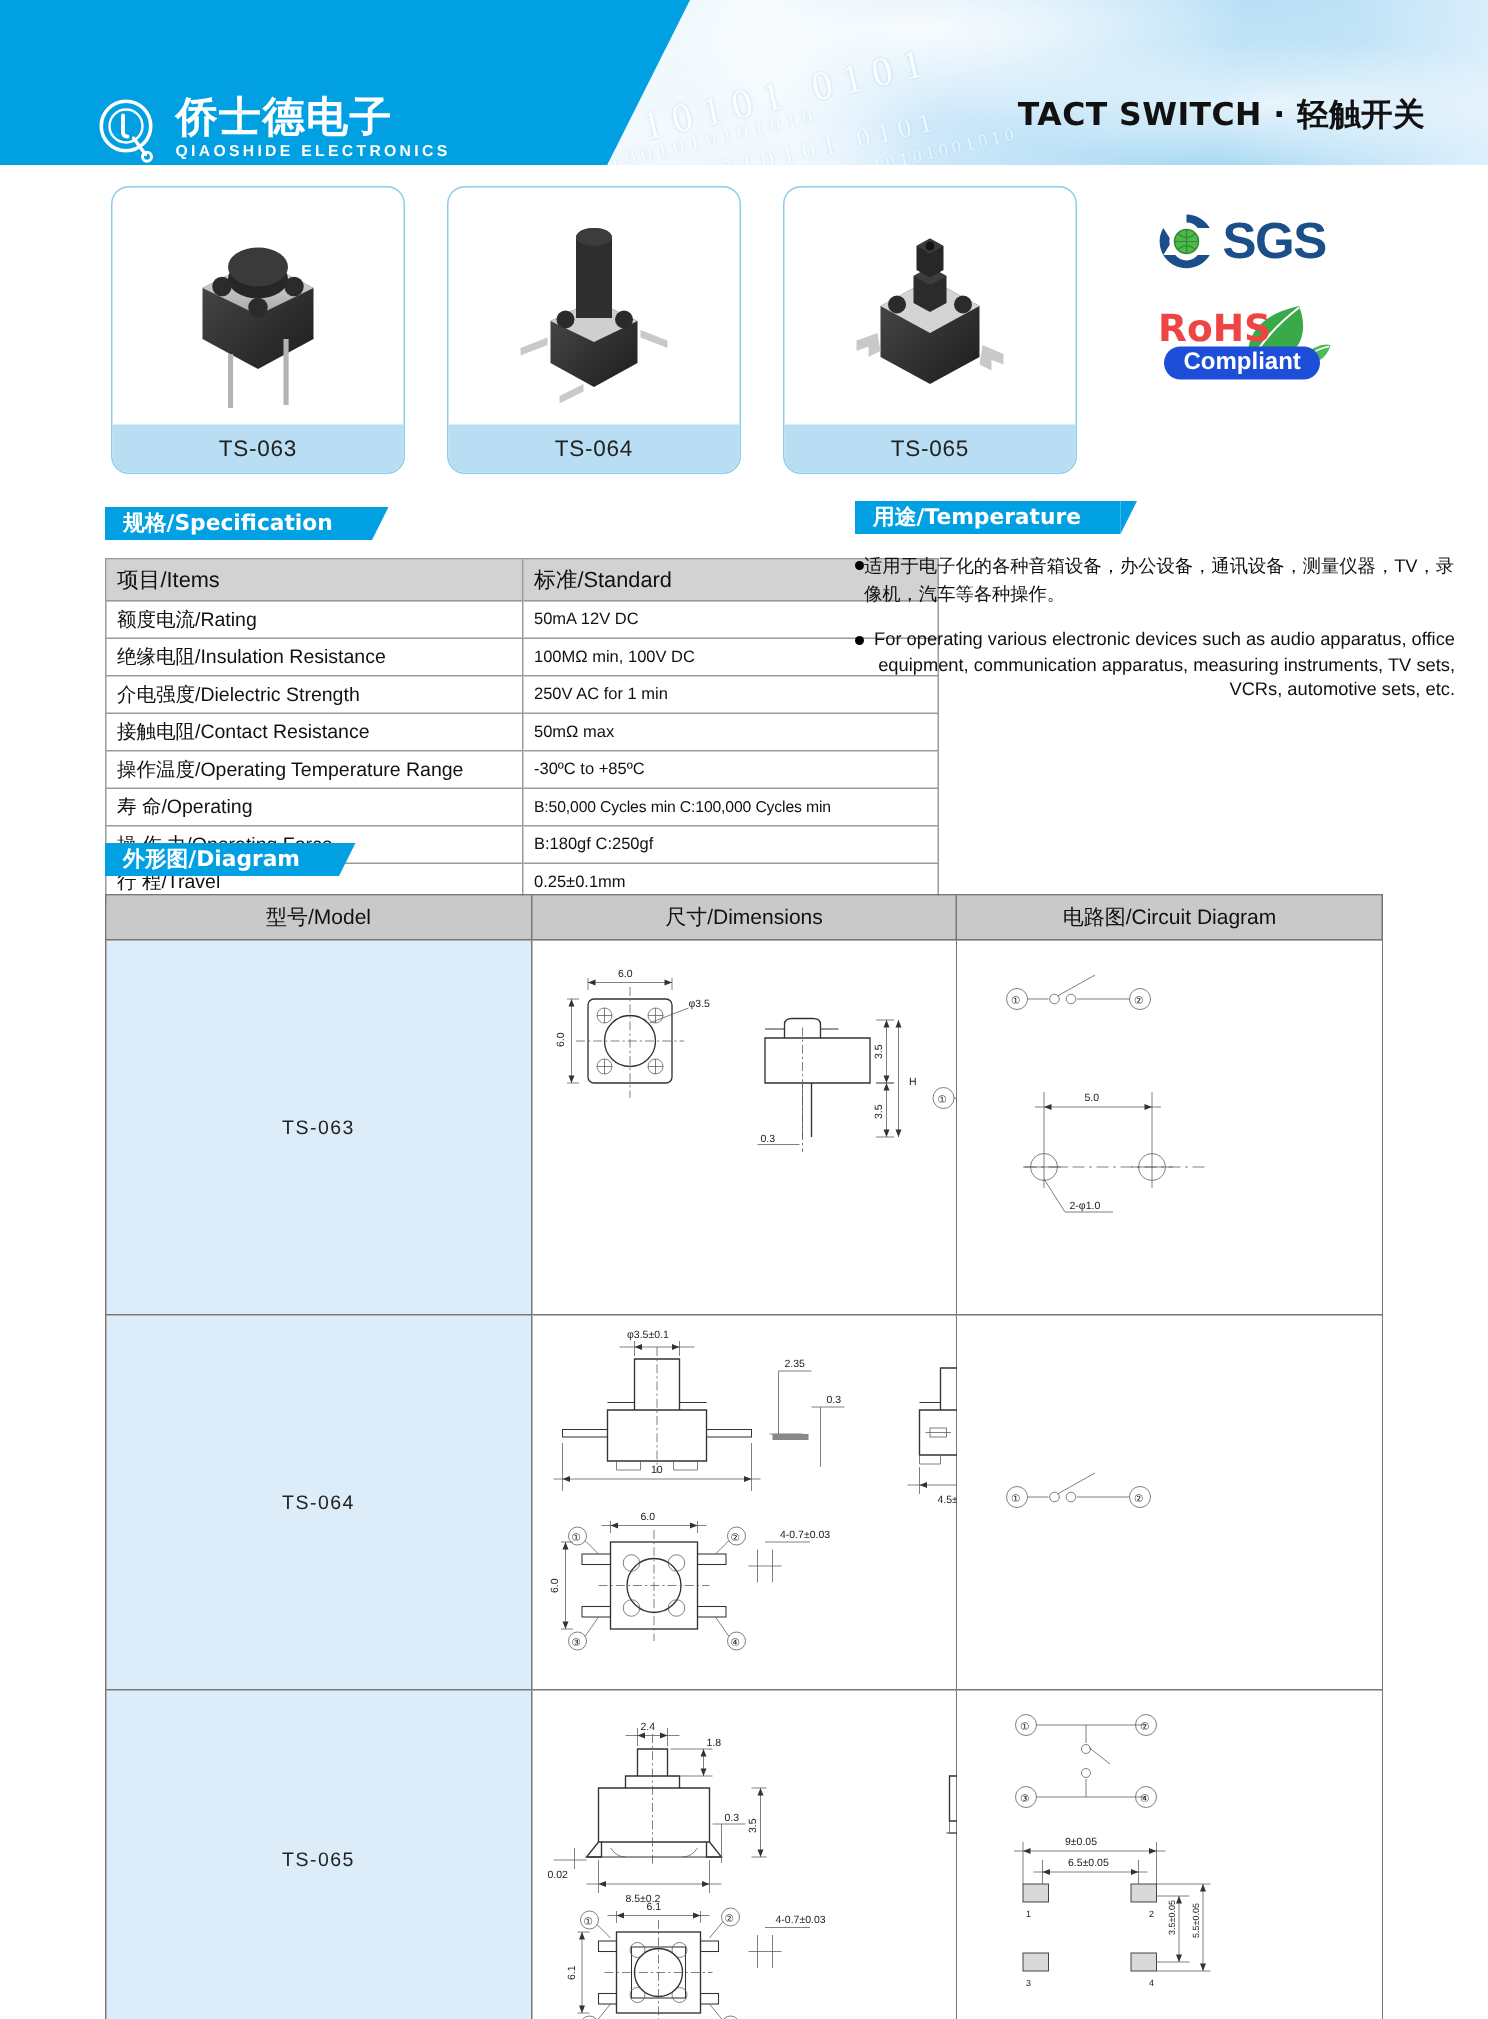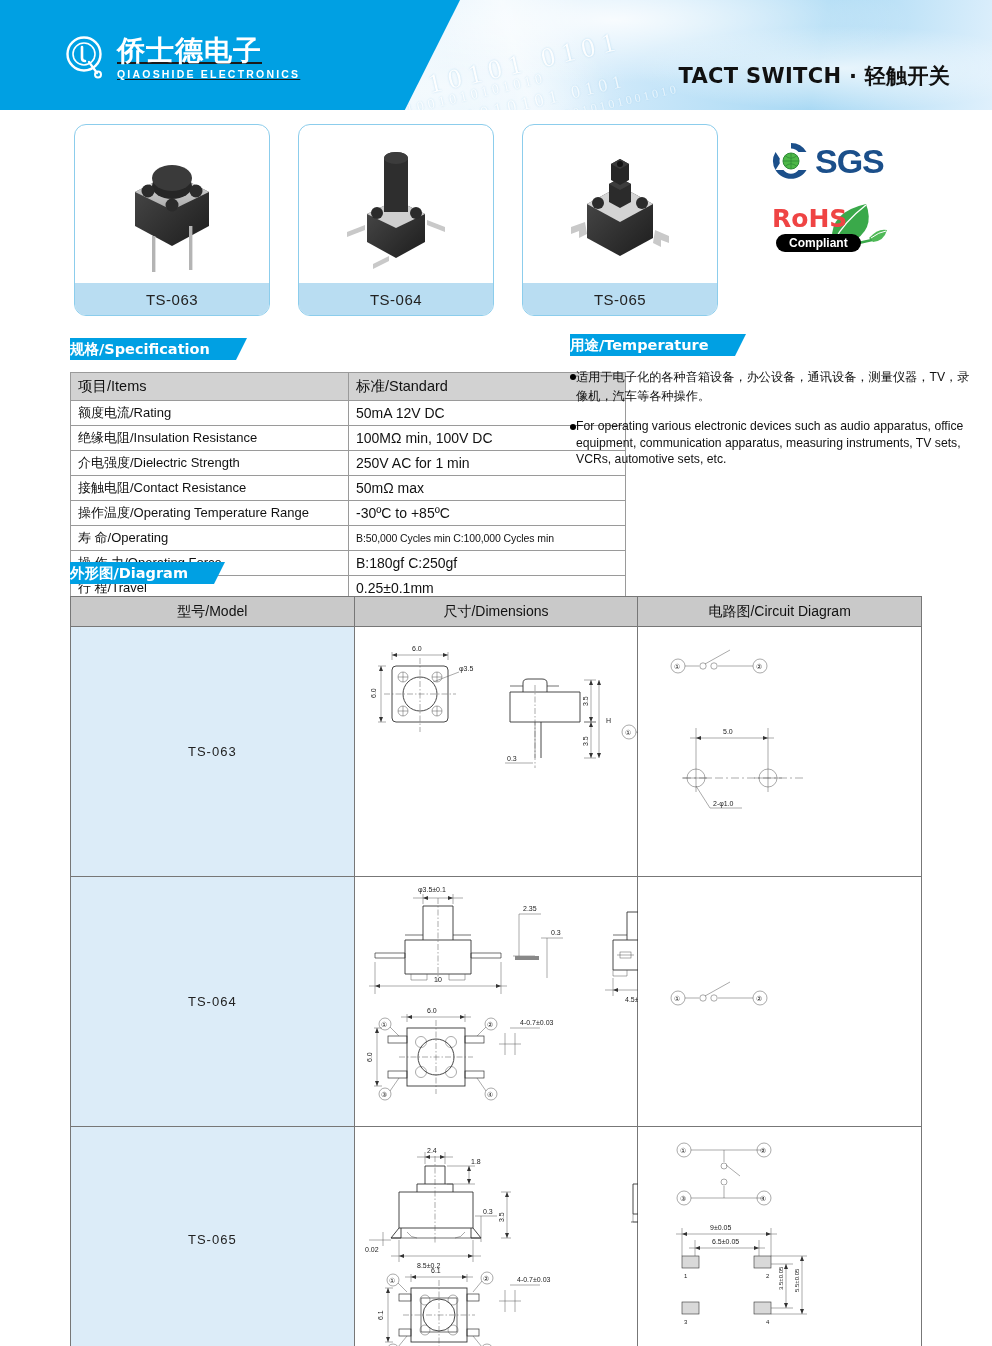--- a/index.html
+++ b/index.html
@@ -41,21 +41,21 @@
   .hdr-binary .b1 { font-size:27px; letter-spacing:7px; margin-left:30px;}
   .hdr-binary .b2 { font-size:14px; letter-spacing:4px; margin-left:-30px; opacity:.8;}
   .hdr-binary .b3 { font-size:18px; letter-spacing:5px; margin-left:60px; opacity:.75;}
   .hdr-binary .b4 { font-size:12px; letter-spacing:3px; margin-left:120px; opacity:.7;}
 
   .logo-panel {
     position:absolute; left:0; top:0; width:460px; height:110px;
     background:#00a0e3;
     clip-path: polygon(0 0, 100% 0, 88% 100%, 0 100%);
   }
-  .logo-wrap { position:absolute; left:62px; top:34px; display:flex; align-items:flex-end; gap:9px;text-decoration:underline; }
+  .logo-wrap { position:absolute; left:62px; top:64px; display:flex; align-items:flex-start; gap:9px; }
   .logo-mark { width:46px; height:46px; position:relative; }
   .logo-text-cn {
     color:#fff; font-weight:bold; font-size:28px; letter-spacing:1px;
     font-family:"DejaVu Sans","Liberation Sans",sans-serif; line-height:1;
   }
   .logo-text-en {
     color:#fff; font-size:10.5px; letter-spacing:2.2px; font-weight:bold;
     margin-top:3px; font-family:"Liberation Sans",sans-serif;
   }
   .hdr-title {
@@ -82,58 +82,58 @@
   
   .certs { position:absolute; left:770px; top:140px; width:200px; }
   .sgs { display:flex; align-items:center; gap:3px; }
   .sgs-text { font-size:34px; font-weight:bold; color:#1b4f8a; letter-spacing:-1px;
               font-family:Liberation Sans, sans-serif; }
   .rohs { margin-top:22px; position:relative; width:150px; height:58px; }
   .rohs-word { font-size:25px; font-weight:bold; color:#ef4444;
                -webkit-text-stroke:0px; letter-spacing:0px;
                font-family:"DejaVu Sans","Liberation Sans",sans-serif; }
   .rohs-pill {
-    background:#000000; color:#fff; font-size:12px; font-weight:bold;
+    background:#1d4ed8; color:#fff; font-size:16px; font-weight:bold;
     border-radius:11px; padding:2px 13px; display:inline-block; margin-top:-3px;
   }
 
   
   .sec-tag {
     display:inline-block; position:relative; height:22px; line-height:22px;
     background:#00a0e3; color:#fff; font-weight:bold; font-size:14.5px;
-    padding:0 26px 0 0; white-space:nowrap;
+    padding:0 26px 0 12px; white-space:nowrap;
     font-family:"DejaVu Sans","Liberation Sans",sans-serif;
   }
   .sec-tag::after {
     content:""; position:absolute; right:-11px; top:0;
     border-left:11px solid #00a0e3;
     border-top:0 solid transparent; border-bottom:22px solid transparent;
   }
 
   
   .spec-wrap { position:absolute; left:70px; top:338px; width:468px; }
   table.spec { border-collapse:collapse; width:556px; margin-top:12px; }
   table.spec th, table.spec td {
     border:1px solid #9a9a9a; padding:3px 7px; font-size:13px;
     text-align:left; color:#111; height:21px;
   }
   table.spec th {
     background:#d2d2d2; font-weight:normal; font-size:14.5px; padding:4px 7px;
   }
   table.spec td.lbl { width:278px; }
-  table.spec td.val { font-size:14px; }
+  table.spec td.val { font-size:11px; }
   table.spec td.val.small { font-size:10.5px; letter-spacing:-.1px;}
 
   
   .apps-wrap { position:absolute; left:570px; top:334px; width:400px; }
   .apps-list { margin-top:12px; }
   .apps-item { display:flex; gap:0; margin-bottom:12px; }
   .bullet { width:6px; height:6px; border-radius:50%; background:#000; margin-top:6px; flex:0 0 6px; }
   .apps-cn { font-size:12.2px; line-height:19px; color:#111; }
-  .apps-en { font-size:12.2px; line-height:16.5px; color:#111; }
+  .apps-en { font-size:12.2px; line-height:16.5px; color:#111;text-align:right; }
 
   
   .diagram-wrap { position:absolute; left:70px; top:562px; width:852px; }
   table.dia { border-collapse:collapse; width:852px; margin-top:12px; table-layout:fixed; }
   table.dia th {
     background:#c9c9c9; border:1px solid #777; font-weight:normal;
     font-size:14px; height:30px; color:#111;
   }
   table.dia td { border:1px solid #777; vertical-align:middle; }
   td.model-cell {

